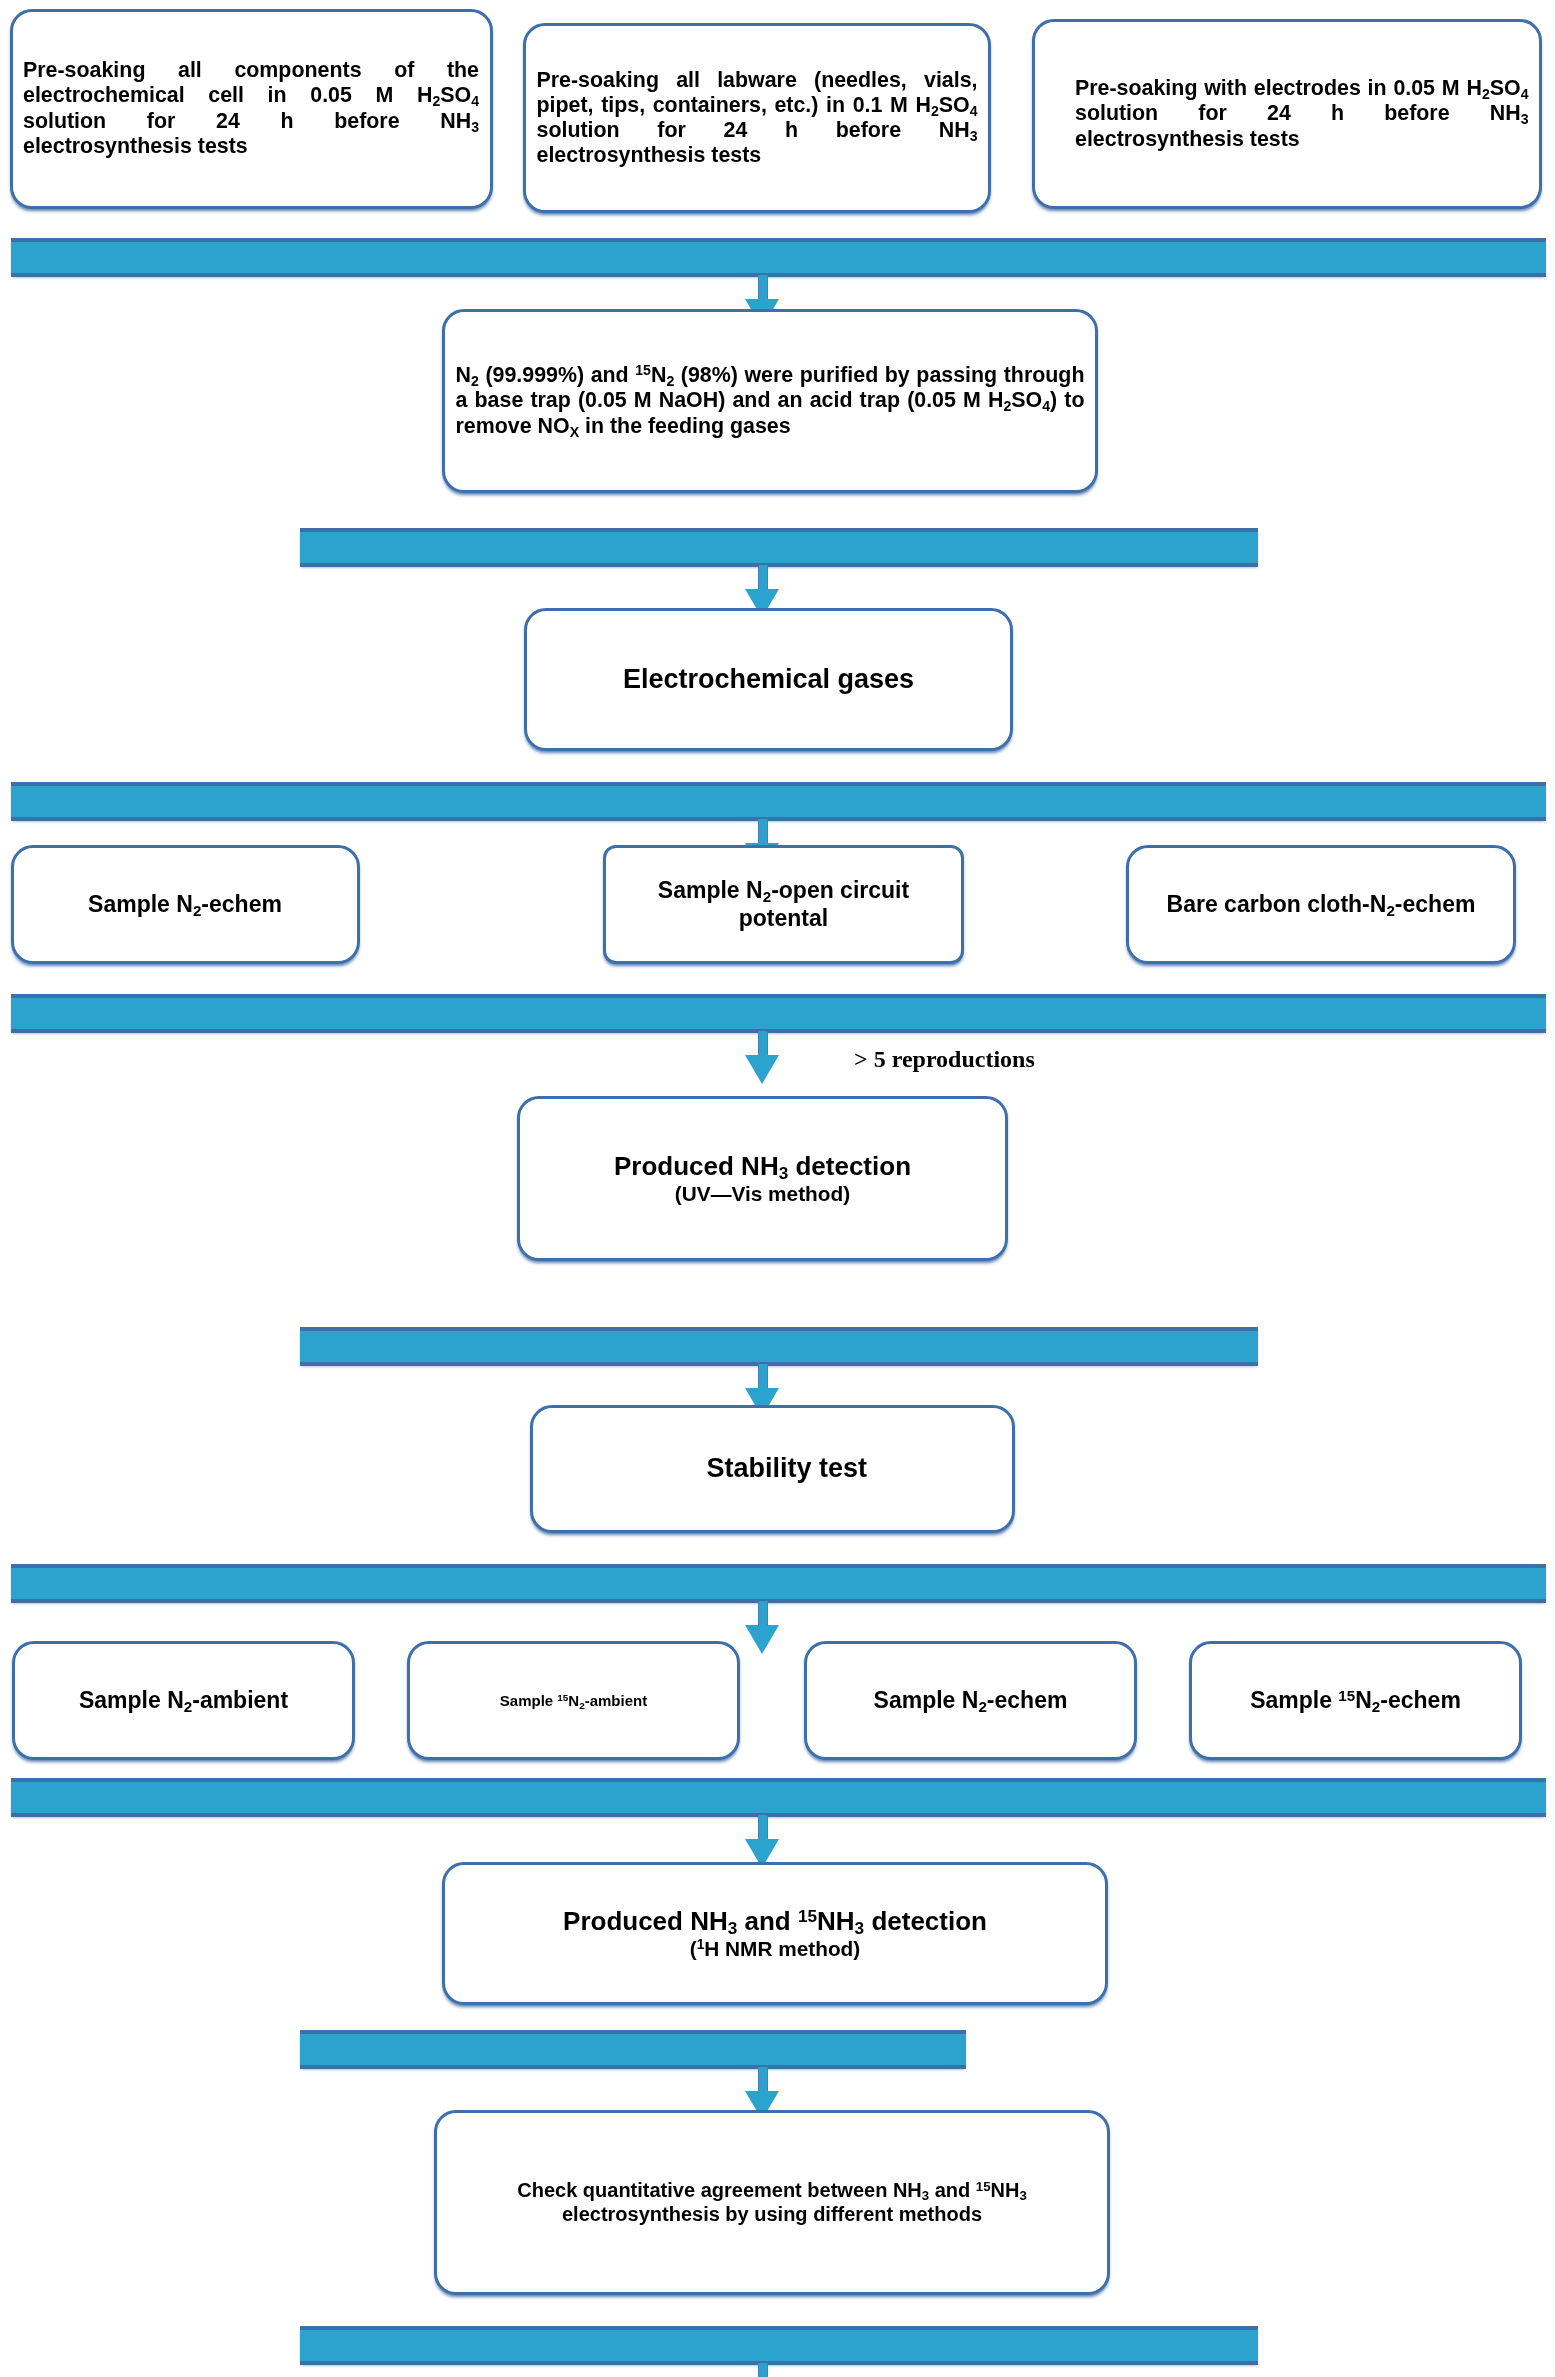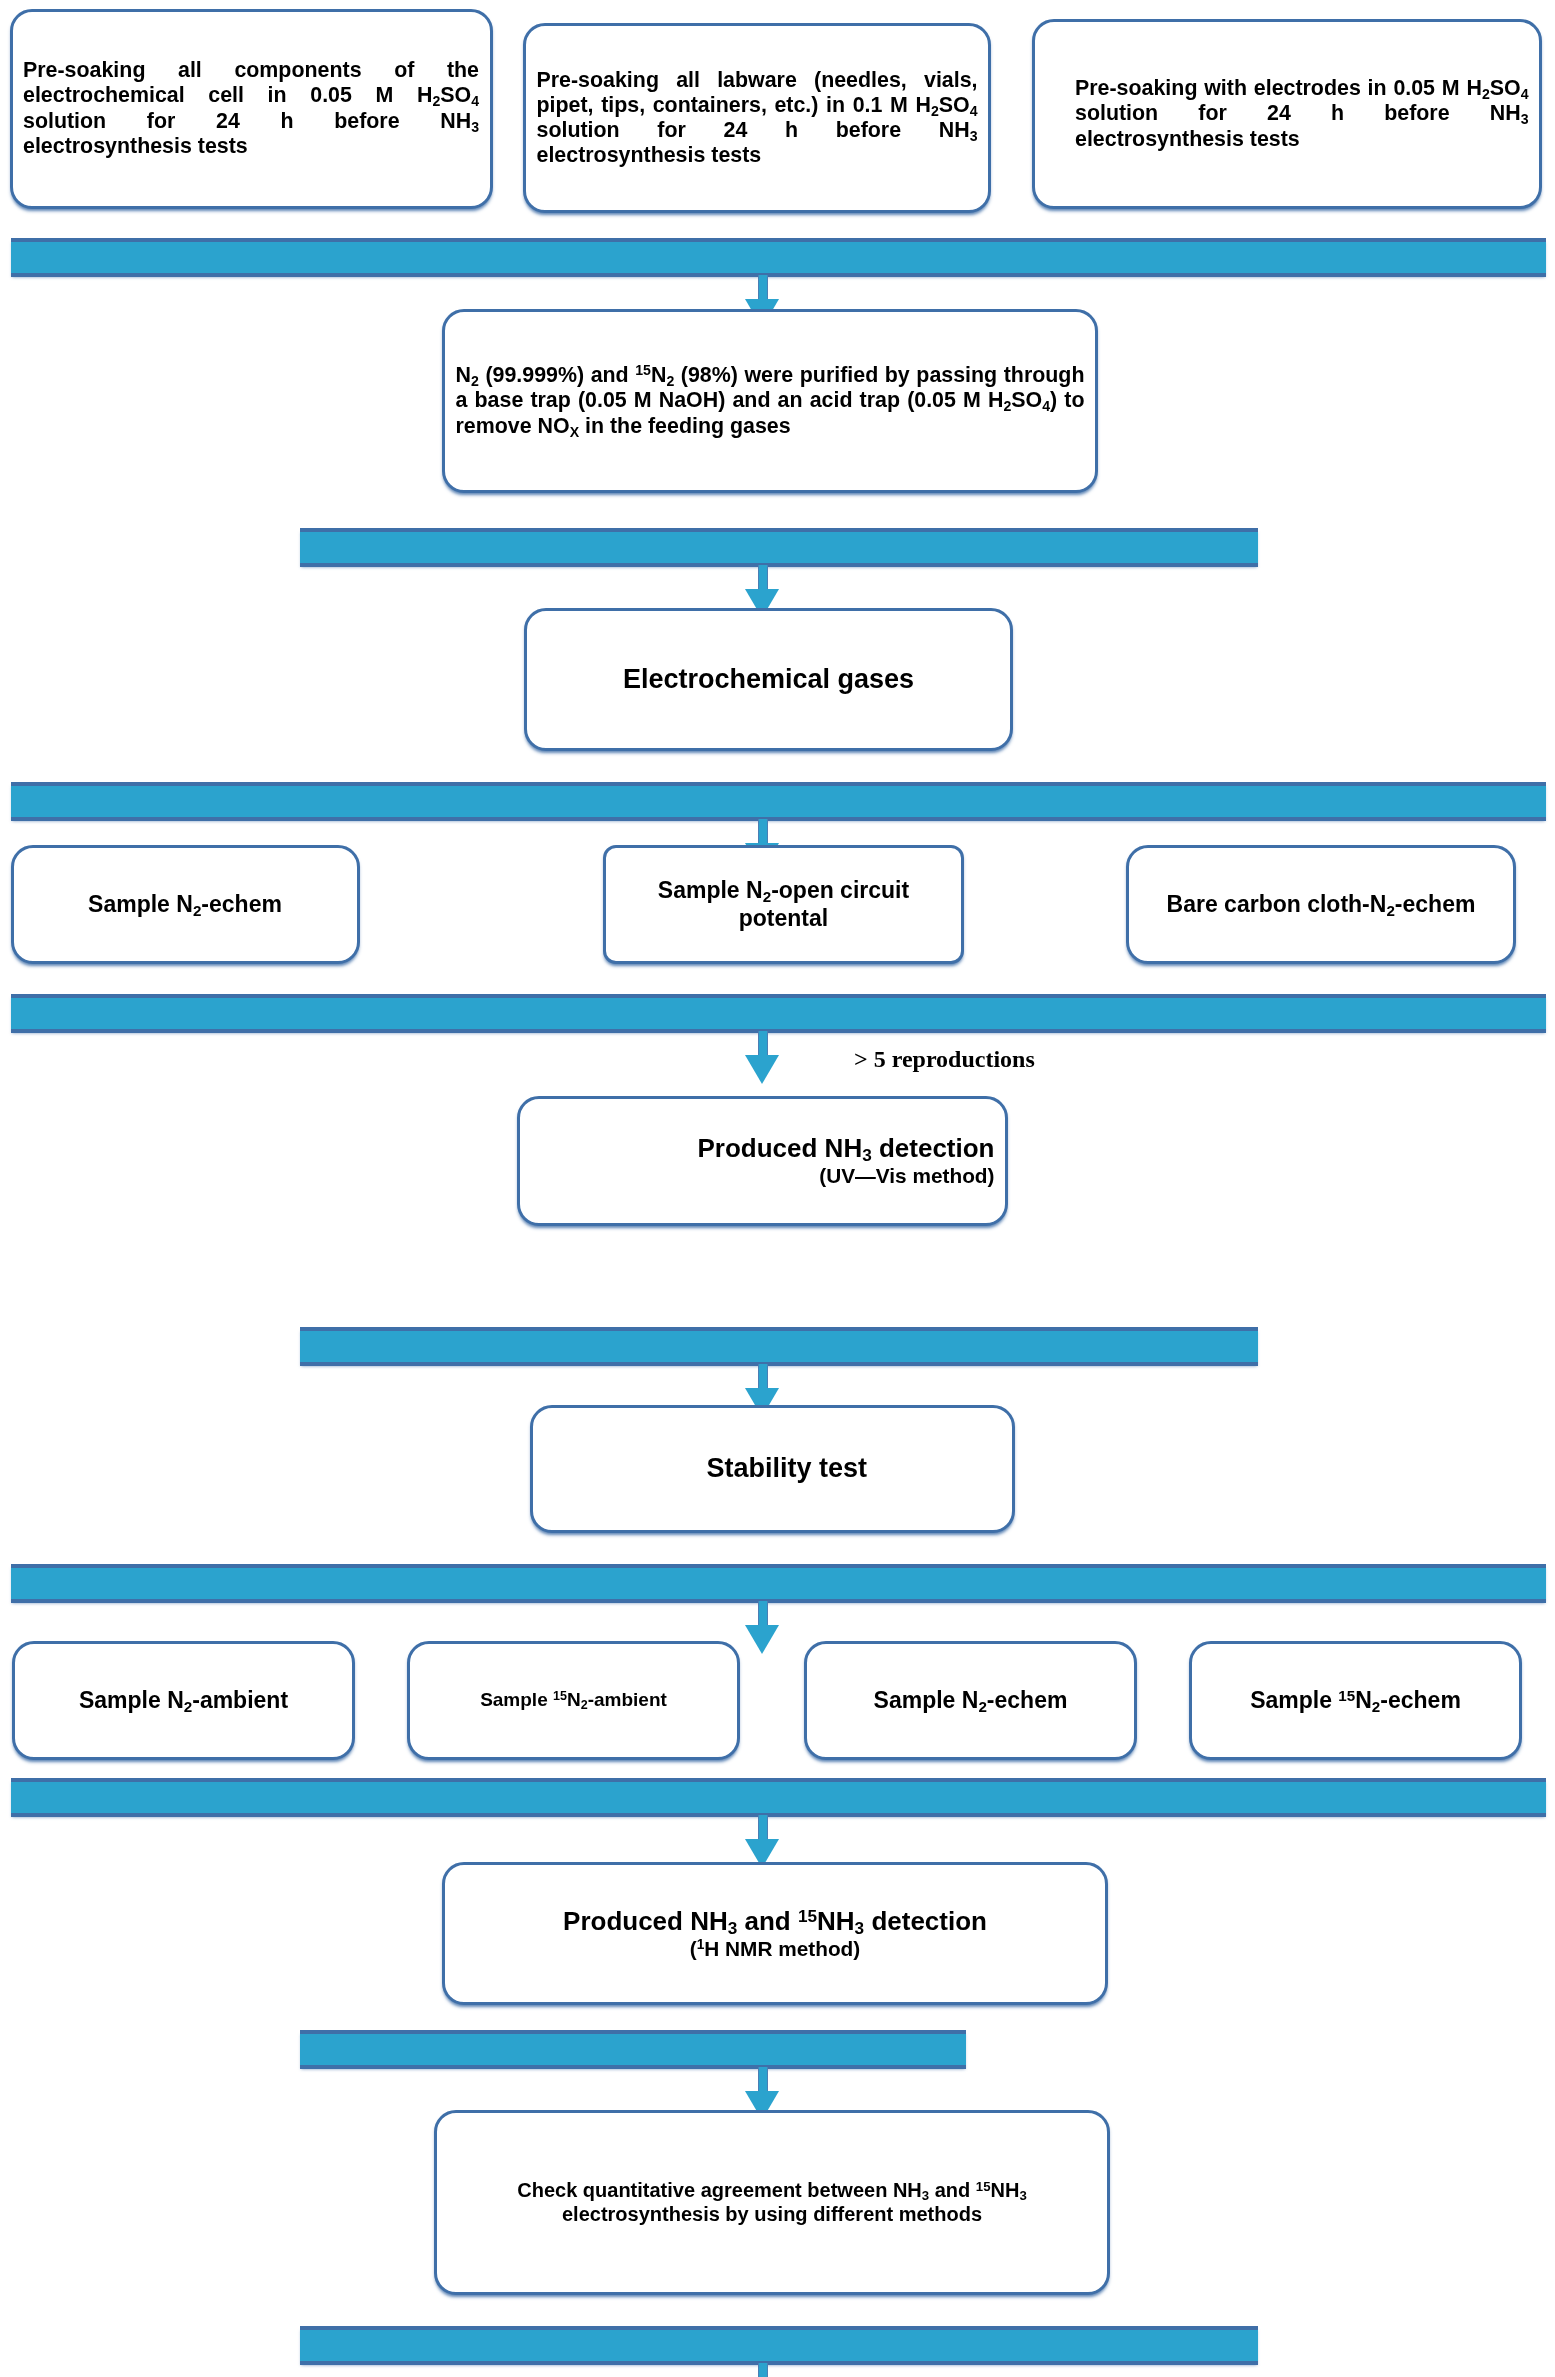--- a/index.html
+++ b/index.html
@@ -174,21 +174,21 @@
   </div>
 
   <div class="bar" style="left:10.5px; top:994px; width:1535px; height:39px;"></div>
   <div class="arrow" style="left:745px; top:1031px; height:57px;">
     <div class="stem" style="height:24px;"></div>
     <div class="head" style="top:24px;"></div>
   </div>
 
   <div class="annotation" style="left:854px; top:1046px; font-size:24px;">&gt; 5 reproductions</div>
 
-  <div class="node" style="left:517px; top:1096px; width:491px; height:130px; font-size:26px;text-align:right;">
+  <div class="node" style="left:517px; top:1096px; width:491px; height:165px; font-size:26px;">
     <div class="inner">Produced NH<sub>3</sub> detection<span class="sub-line">(UV—Vis method)</span></div>
   </div>
 
   <div class="bar" style="left:300px; top:1327px; width:958px; height:39px;"></div>
   <div class="arrow" style="left:745px; top:1364px; height:57px;">
     <div class="stem" style="height:24px;"></div>
     <div class="head" style="top:24px;"></div>
   </div>
 
   <div class="node" style="left:530px; top:1405px; width:485px; height:128px; font-size:27px;padding-left:39px;">
@@ -198,21 +198,21 @@
   <div class="bar" style="left:10.5px; top:1564px; width:1535px; height:39px;"></div>
   <div class="arrow" style="left:745px; top:1601px; height:57px;">
     <div class="stem" style="height:24px;"></div>
     <div class="head" style="top:24px;"></div>
   </div>
 
   <div class="node" style="left:12px; top:1641px; width:343px; height:119px; font-size:23px;">
     <div class="inner">Sample N<sub>2</sub>-ambient</div>
   </div>
 
-  <div class="node" style="left:407px; top:1641px; width:333px; height:119px; font-size:19px;">
+  <div class="node" style="left:407px; top:1641px; width:333px; height:119px; font-size:15px;">
     <div class="inner">Sample <sup>15</sup>N<sub>2</sub>-ambient</div>
   </div>
 
   <div class="node" style="left:804px; top:1641px; width:333px; height:119px; font-size:23px;">
     <div class="inner">Sample N<sub>2</sub>-echem</div>
   </div>
 
   <div class="node" style="left:1189px; top:1641px; width:333px; height:119px; font-size:23px;">
     <div class="inner">Sample <sup>15</sup>N<sub>2</sub>-echem</div>
   </div>

